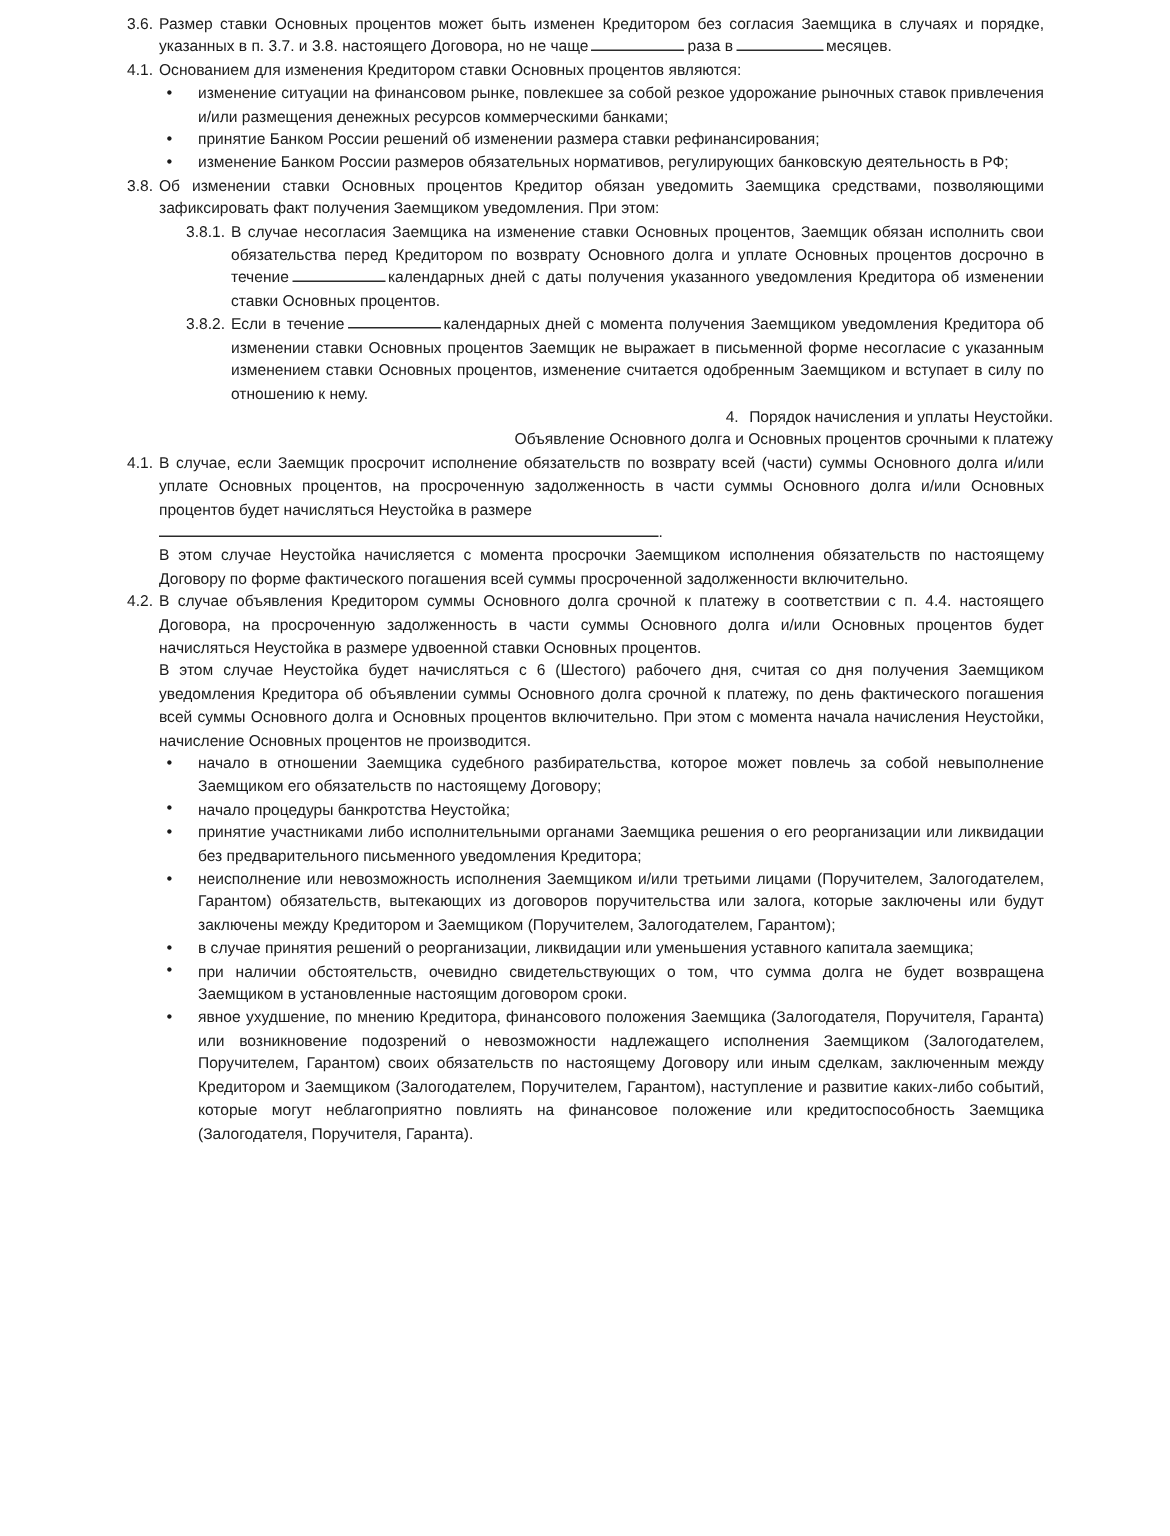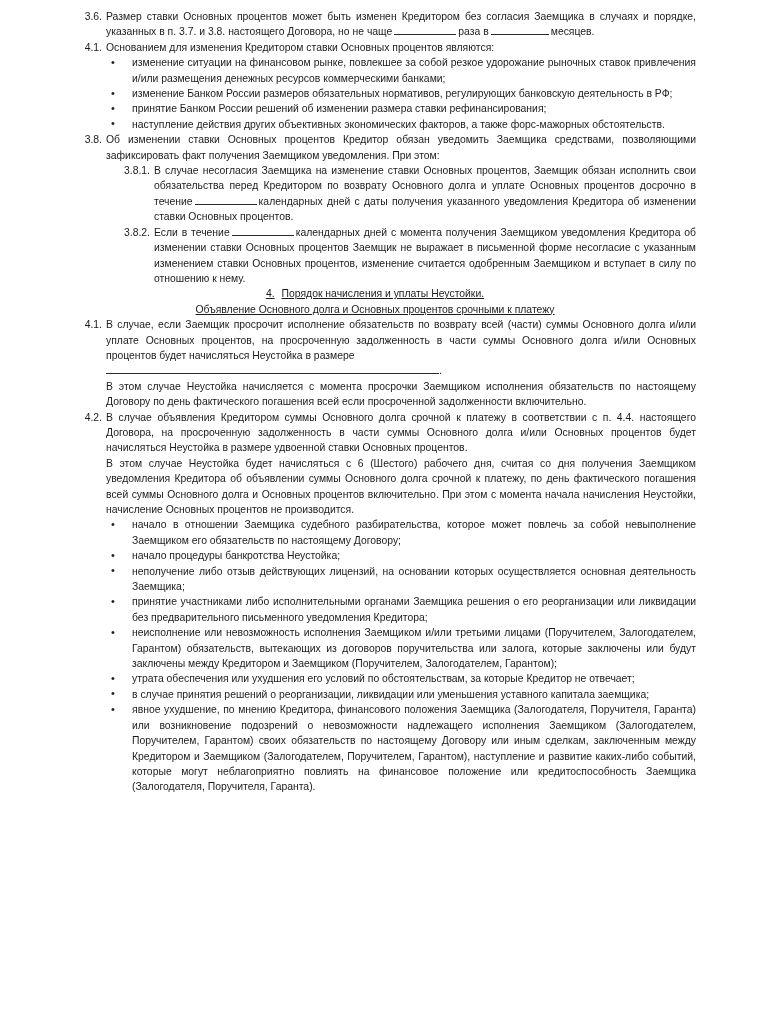--- a/index.html
+++ b/index.html
@@ -75,23 +75,22 @@
     content: "\2022";
     position: absolute;
     left: 1px;
     top: -0.5px;
     font-size: 11px;
     line-height: 15.4px;
   }
 
   
   .heading-center {
-    text-align: center;
+    text-align: right;
     margin: 0;
-    text-decoration: underline;
   }
   .heading-num { margin-right: 7px; }
 
   
   .blank {
     display: inline-block;
     border-bottom: 1px solid #2a2a2a;
     vertical-align: baseline;
     height: 0.82em;
     margin: 0 2px;
@@ -121,23 +120,22 @@
 
     <div class="clause clause-l1">
       <span class="num">3.6.</span><span>Размер ставки Основных процентов может быть изменен Кредитором без согласия Заемщика в случаях и порядке, указанных в п. 3.7. и 3.8. настоящего Договора, но не чаще</span><span class="blank blank-lg"></span><span>раза в</span><span class="blank blank-md"></span><span>месяцев.</span>
     </div>
 
     <div class="clause clause-l1">
       <span class="num">4.1.</span><span>Основанием для изменения Кредитором ставки Основных процентов являются:</span>
     </div>
     <ul class="bullets">
       <li>изменение ситуации на финансовом рынке, повлекшее за собой резкое удорожание рыночных ставок привлечения и/или размещения денежных ресурсов коммерческими банками;</li>
+      <li>принятие Банком России решений об изменении размера ставки рефинансирования;</li>
       <li>изменение Банком России размеров обязательных нормативов, регулирующих банковскую деятельность в РФ;</li>
-      <li>принятие Банком России решений об изменении размера ставки рефинансирования;</li>
-      <li>наступление действия других объективных экономических факторов, а также форс-мажорных обстоятельств.</li>
     </ul>
 
     <div class="clause clause-l1">
       <span class="num">3.8.</span><span>Об изменении ставки Основных процентов Кредитор обязан уведомить Заемщика средствами, позволяющими зафиксировать факт получения Заемщиком уведомления. При этом:</span>
     </div>
 
     <div class="clause clause-l2">
       <span class="num">3.8.1.</span><span>В случае несогласия Заемщика на изменение ставки Основных процентов, Заемщик обязан исполнить свои обязательства перед Кредитором по возврату Основного долга и уплате Основных процентов досрочно в течение</span><span class="blank blank-lg"></span><span>календарных дней с даты получения указанного уведомления Кредитора об изменении ставки Основных процентов.</span>
     </div>
 
@@ -149,32 +147,31 @@
       <span class="heading-num">4.</span><span>Порядок начисления и уплаты Неустойки.</span>
     </div>
     <div class="heading-center">Объявление Основного долга и Основных процентов срочными к платежу</div>
 
     <div class="clause clause-l1">
       <span class="num">4.1.</span><span>В случае, если Заемщик просрочит исполнение обязательств по возврату всей (части) суммы Основного долга и/или уплате Основных процентов, на просроченную задолженность в части суммы Основного долга и/или Основных процентов будет начисляться Неустойка в размере</span>
     </div>
     <div class="blank-rule-wrap">
       <span class="blank-rule"></span><span>.</span>
     </div>
-    <div class="cont cont-l1">В этом случае Неустойка начисляется с момента просрочки Заемщиком исполнения обязательств по настоящему Договору по день фактического погашения всей если просроченной задолженности включительно.</div>
+    <div class="cont cont-l1">В этом случае Неустойка начисляется с момента просрочки Заемщиком исполнения обязательств по настоящему Договору по форме фактического погашения всей суммы просроченной задолженности включительно.</div>
 
     <div class="clause clause-l1">
       <span class="num">4.2.</span><span>В случае объявления Кредитором суммы Основного долга срочной к платежу в соответствии с п. 4.4. настоящего Договора, на просроченную задолженность в части суммы Основного долга и/или Основных процентов будет начисляться Неустойка в размере удвоенной ставки Основных процентов.</span>
     </div>
     <div class="cont cont-l1">В этом случае Неустойка будет начисляться с 6 (Шестого) рабочего дня, считая со дня получения Заемщиком уведомления Кредитора об объявлении суммы Основного долга срочной к платежу, по день фактического погашения всей суммы Основного долга и Основных процентов включительно. При этом с момента начала начисления Неустойки, начисление Основных процентов не производится.</div>
 
     <ul class="bullets">
       <li>начало в отношении Заемщика судебного разбирательства, которое может повлечь за собой невыполнение Заемщиком его обязательств по настоящему Договору;</li>
       <li>начало процедуры банкротства Неустойка;</li>
-      <li>неполучение либо отзыв действующих лицензий, на основании которых осуществляется основная деятельность Заемщика;</li>
       <li>принятие участниками либо исполнительными органами Заемщика решения о его реорганизации или ликвидации без предварительного письменного уведомления Кредитора;</li>
       <li>неисполнение или невозможность исполнения Заемщиком и/или третьими лицами (Поручителем, Залогодателем, Гарантом) обязательств, вытекающих из договоров поручительства или залога, которые заключены или будут заключены между Кредитором и Заемщиком (Поручителем, Залогодателем, Гарантом);</li>
-      <li>утрата обеспечения или ухудшения его условий по обстоятельствам, за которые Кредитор не отвечает;</li>
       <li> в случае принятия решений о реорганизации, ликвидации или уменьшения уставного капитала заемщика;</li>
+      <li>при наличии обстоятельств, очевидно свидетельствующих о том, что сумма долга не будет возвращена Заемщиком в установленные настоящим договором сроки.</li>
       <li>явное ухудшение, по мнению Кредитора, финансового положения Заемщика (Залогодателя, Поручителя, Гаранта) или возникновение подозрений о невозможности надлежащего исполнения Заемщиком (Залогодателем, Поручителем, Гарантом) своих обязательств по настоящему Договору или иным сделкам, заключенным между Кредитором и Заемщиком (Залогодателем, Поручителем, Гарантом), наступление и развитие каких-либо событий, которые могут неблагоприятно повлиять на финансовое положение или кредитоспособность Заемщика (Залогодателя, Поручителя, Гаранта).</li>
     </ul>
 
   </div>
 </div>
 
 </body></html>

